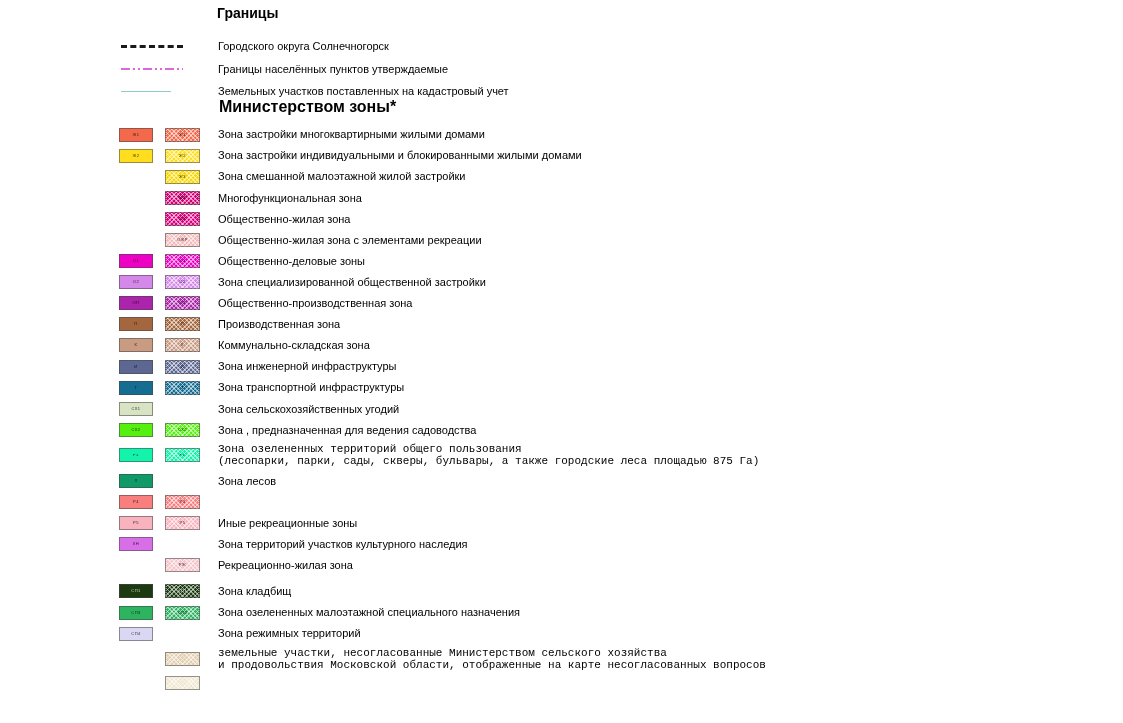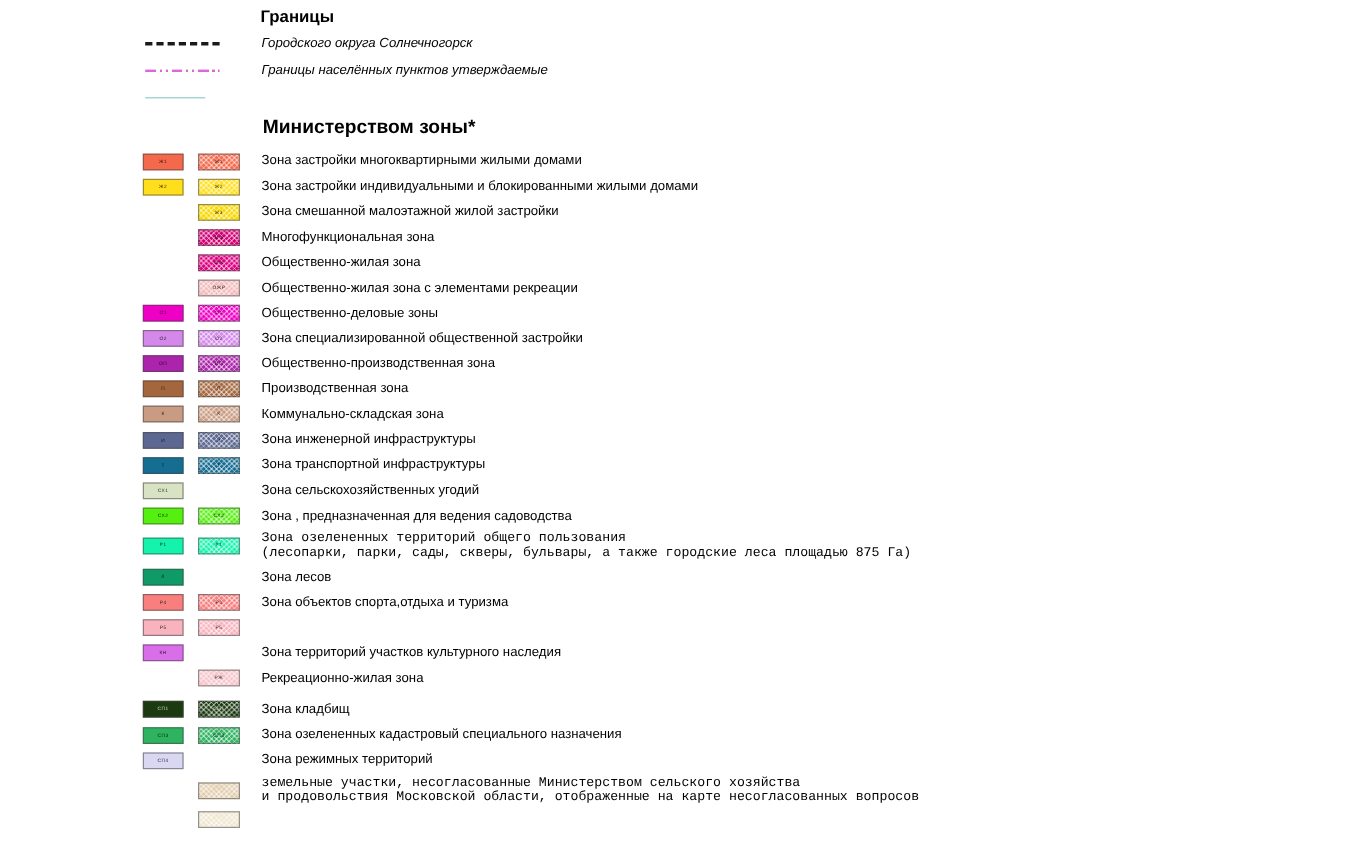--- a/index.html
+++ b/index.html
@@ -8,21 +8,21 @@
     font-family:"Liberation Sans","DejaVu Sans",sans-serif;color:#000;
     position:relative;
   }
   .legend{position:absolute;top:0;left:0;width:1123px;}
 
   
   .borders-title{
     position:absolute;top:5px;left:217px;margin:0;
     font-size:14px;font-weight:bold;
   }
-  #border-items{position:absolute;top:25px;left:121px;font-style:italic;}
+  #border-items{position:absolute;top:35px;left:121px;}
   .b-row{display:flex;align-items:center;height:22.5px;}
   .line-cell{width:97px;display:flex;align-items:center;}
   .line{display:block;}
   .b-label{font-size:11px;white-space:nowrap;}
 
   
   .zones-title{
     position:absolute;top:98px;left:219px;margin:0;
     font-size:16px;font-weight:bold;
   }
@@ -72,20 +72,21 @@
     <div class="line-cell">
       <span class="line" style="width: 62px; height: 2px; background: repeating-linear-gradient(90deg, rgb(221, 102, 221) 0px, rgb(221, 102, 221) 9px, transparent 9px, transparent 12px, rgb(221, 102, 221) 12px, rgb(221, 102, 221) 14px, transparent 14px, transparent 17px, rgb(221, 102, 221) 17px, rgb(221, 102, 221) 19px, transparent 19px, transparent 22px);"></span>
     </div>
     <span class="b-label">Границы населённых пунктов утверждаемые</span>
   </div>
 
   <div class="b-row">
     <div class="line-cell">
       <span class="line" style="width: 50px; height: 1.5px; background: rgb(142, 204, 204);"></span>
     </div>
+    <span class="b-label">Земельных участков поставленных на кадастровый учет</span>
   </div>
 </div>
 
   <h2 class="zones-title">Министерством зоны*</h2>
 
   <div id="zone-rows">
   <div class="z-row">
     <div class="sw sw-left" style="background-color: rgb(244, 105, 75);">
       <span class="code">Ж1</span>
     </div>
@@ -307,32 +308,32 @@
     </div>
   </div>
 
   <div class="z-row">
     <div class="sw sw-left" style="background-color: rgb(249, 127, 127);">
       <span class="code">Р4</span>
     </div>
     <div class="sw sw-right hatch" style="background-color: rgb(249, 127, 127);">
       <span class="code">Р4</span>
     </div>
-    <div class="z-label">
-      <span class="l1">Зона объектов спорта,отдыха и туризма</span>
-      <span class="l2"></span>
-    </div>
   </div>
 
   <div class="z-row">
     <div class="sw sw-left" style="background-color: rgb(248, 179, 190);">
       <span class="code">Р5</span>
     </div>
     <div class="sw sw-right hatch" style="background-color: rgb(248, 179, 190);">
       <span class="code">Р5</span>
+    </div>
+    <div class="z-label">
+      <span class="l1">Иные рекреационные зоны</span>
+      <span class="l2"></span>
     </div>
   </div>
 
   <div class="z-row">
     <div class="sw sw-left" style="background-color: rgb(217, 111, 232);">
       <span class="code">КН</span>
     </div>
     <div class="sw sw-right hatch hidden" style="background-color: rgb(217, 111, 232);">
       <span class="code">КН</span>
     </div>
@@ -369,21 +370,21 @@
   </div>
 
   <div class="z-row">
     <div class="sw sw-left" style="background-color: rgb(46, 179, 96);">
       <span class="code">СП3</span>
     </div>
     <div class="sw sw-right hatch" style="background-color: rgb(46, 179, 96);">
       <span class="code">СП3</span>
     </div>
     <div class="z-label">
-      <span class="l1">Зона озелененных кадастровый специального назначения</span>
+      <span class="l1">Зона озелененных малоэтажной специального назначения</span>
       <span class="l2"></span>
     </div>
   </div>
 
   <div class="z-row">
     <div class="sw sw-left" style="background-color: rgb(217, 215, 242);">
       <span class="code">СП4</span>
     </div>
     <div class="sw sw-right hatch hidden" style="background-color: rgb(217, 215, 242);">
       <span class="code">СП4</span>

